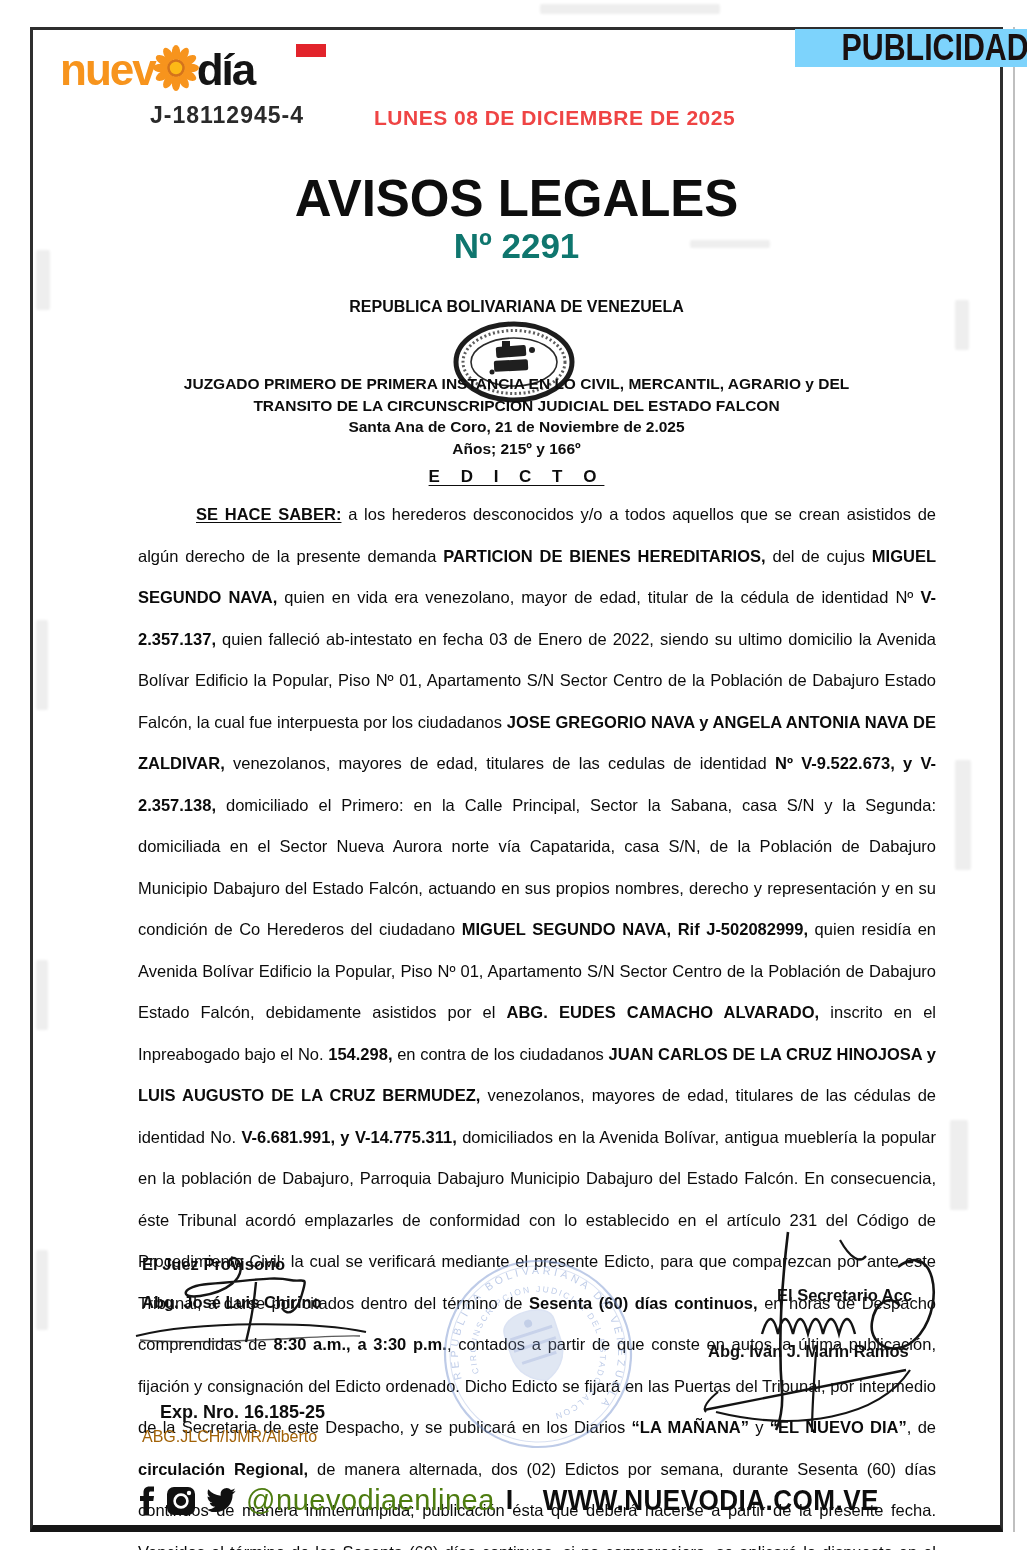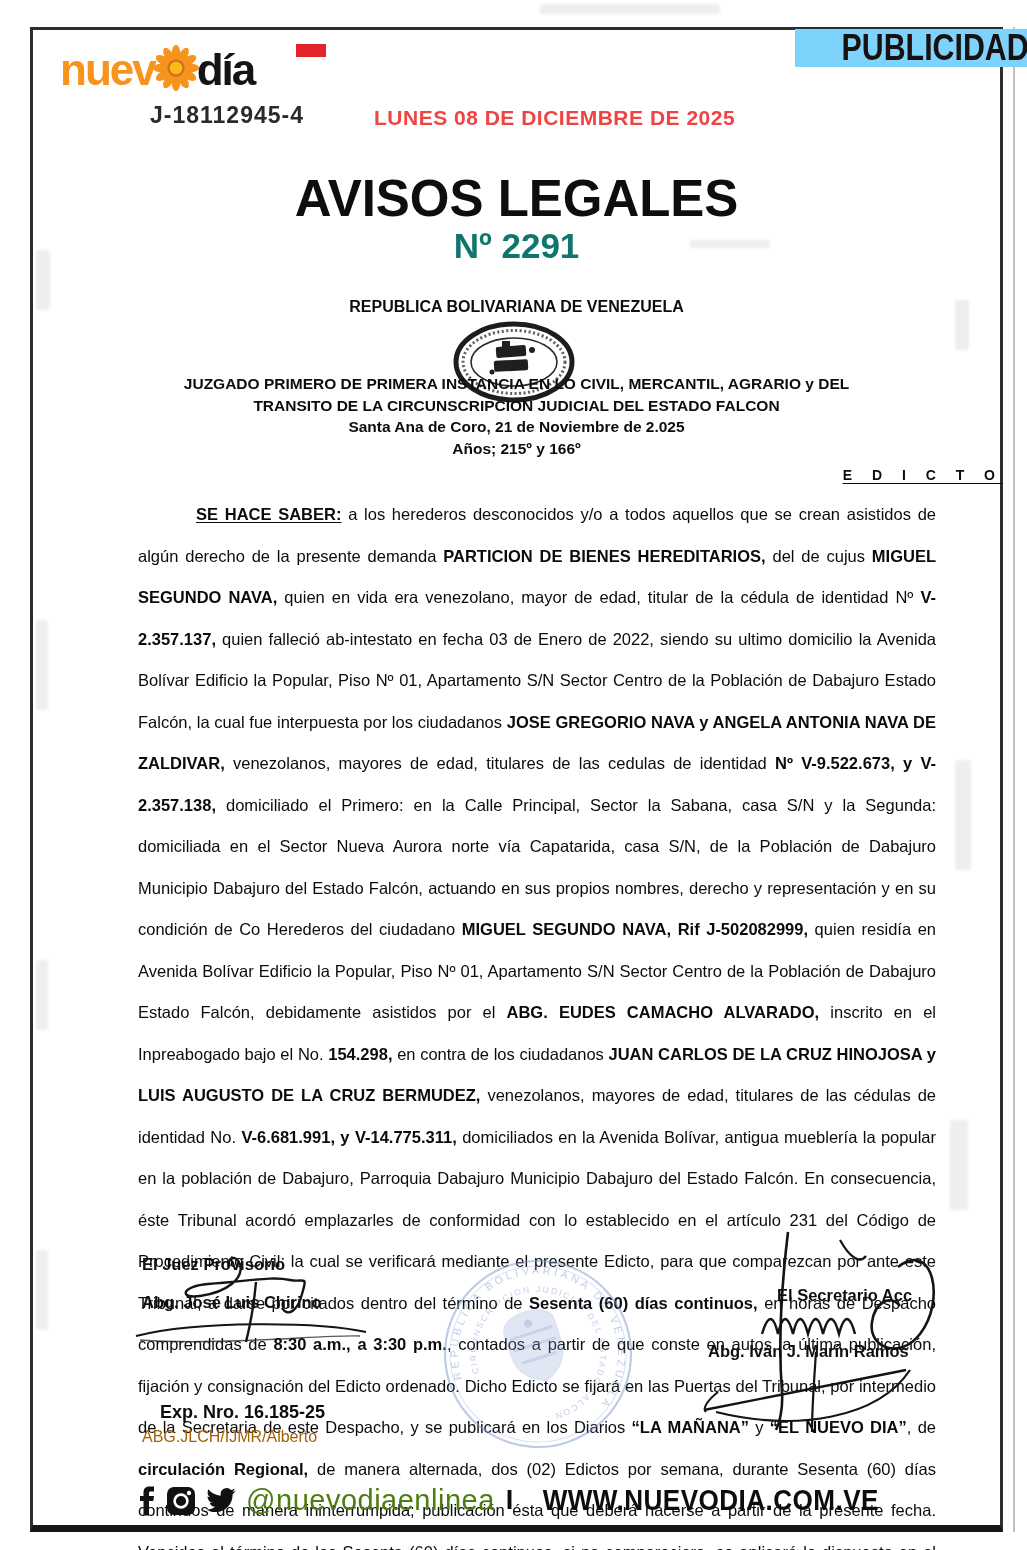--- a/index.html
+++ b/index.html
@@ -30,21 +30,21 @@
   }
   .publicidad span{
     font-weight:800;font-size:37px;color:#191010;letter-spacing:0;
     transform:scaleX(.82);white-space:nowrap;
   }
   .centered{left:30px;width:973px;text-align:center;}
   .main-title{top:168px;font-size:52px;font-weight:900;letter-spacing:0;color:#0e0e0e;transform:scaleX(.98);}
   .main-number{top:226px;font-size:35px;font-weight:800;color:#0f766e;}
   .republic{top:298px;font-size:16px;font-weight:700;}
   .court-block{top:373px;font-size:15.5px;font-weight:700;line-height:21.5px;z-index:3;}
-  .edicto{top:467px;font-size:14px;font-weight:700;letter-spacing:8px;text-align:right;}
+  .edicto{top:467px;font-size:17px;font-weight:700;letter-spacing:8px;}
   .edicto span{text-decoration:underline;text-underline-offset:3px;}
   .oval-seal{left:452px;top:320px;z-index:2;}
   
   .edict-body{
     left:138px;top:494px;width:798px;
     font-size:16.5px;line-height:41.5px;text-align:justify;text-indent:58px;
     color:#0b0b0b;
   }
   .edict-body b{font-weight:700;}
   .u{text-decoration:underline;text-underline-offset:2px;}

